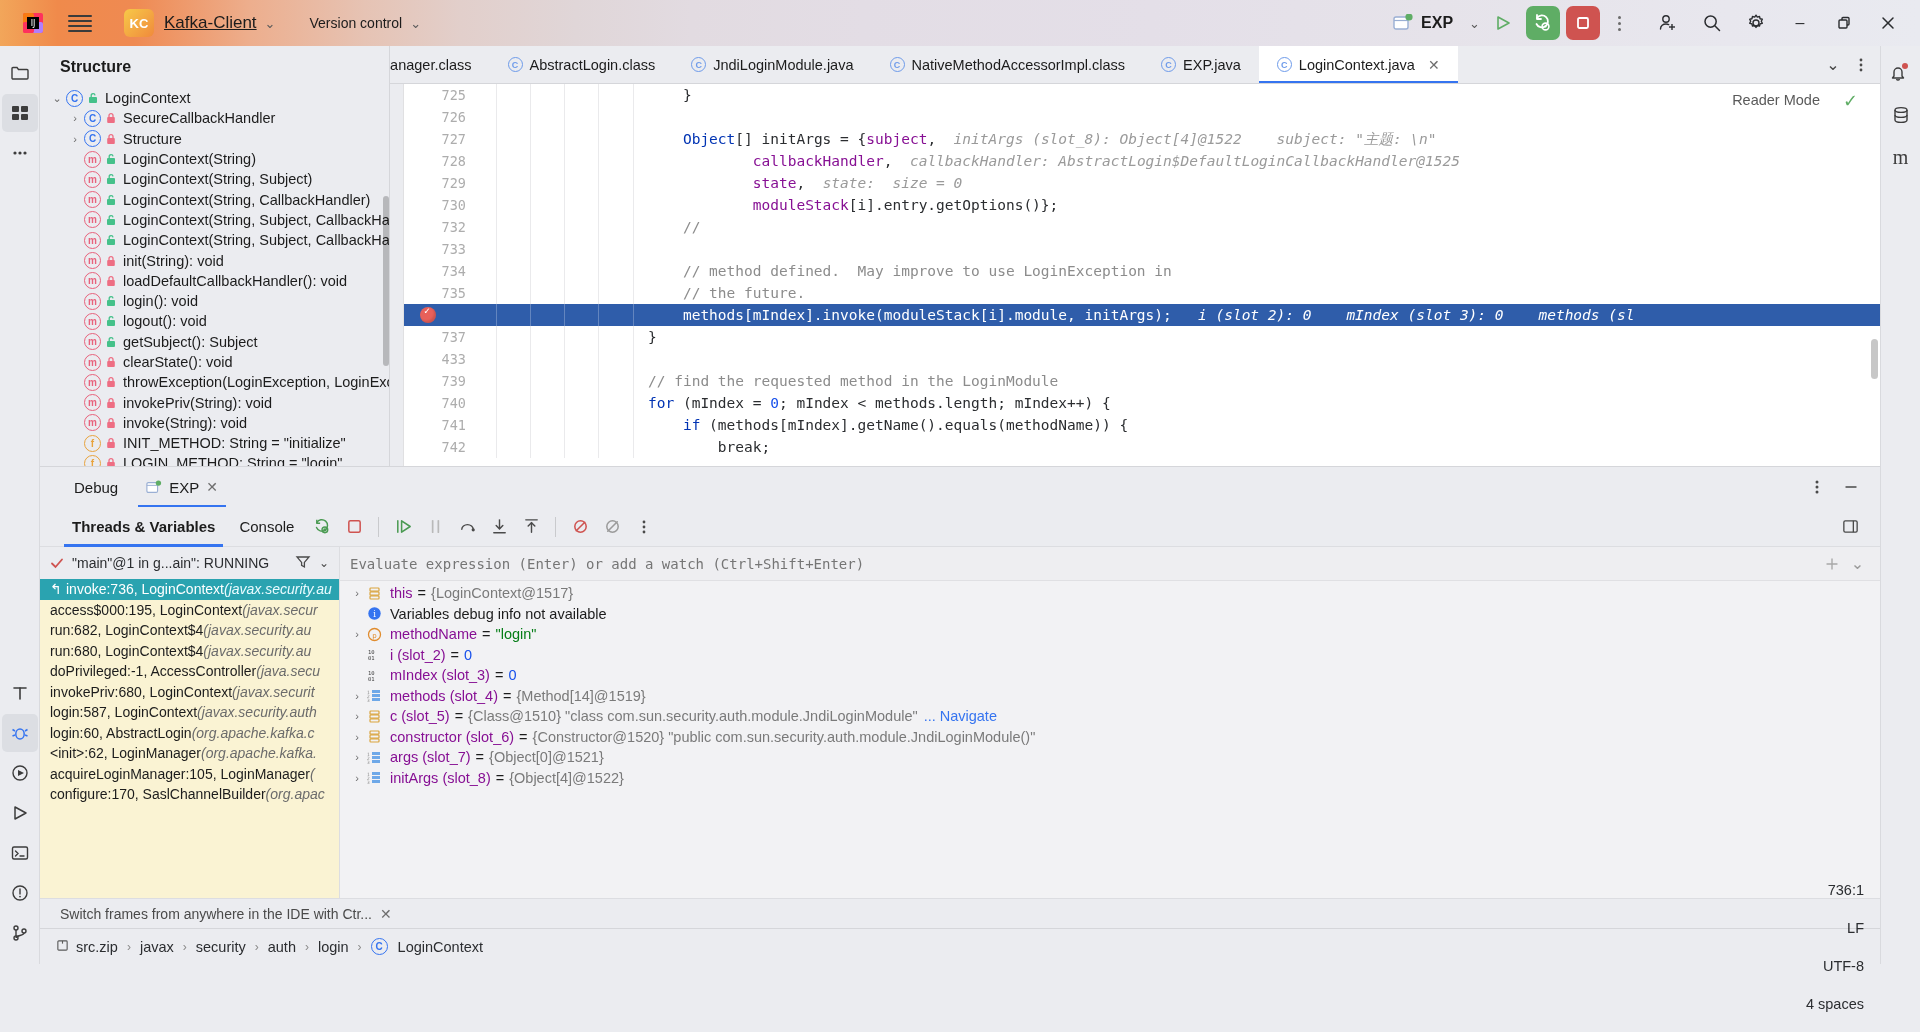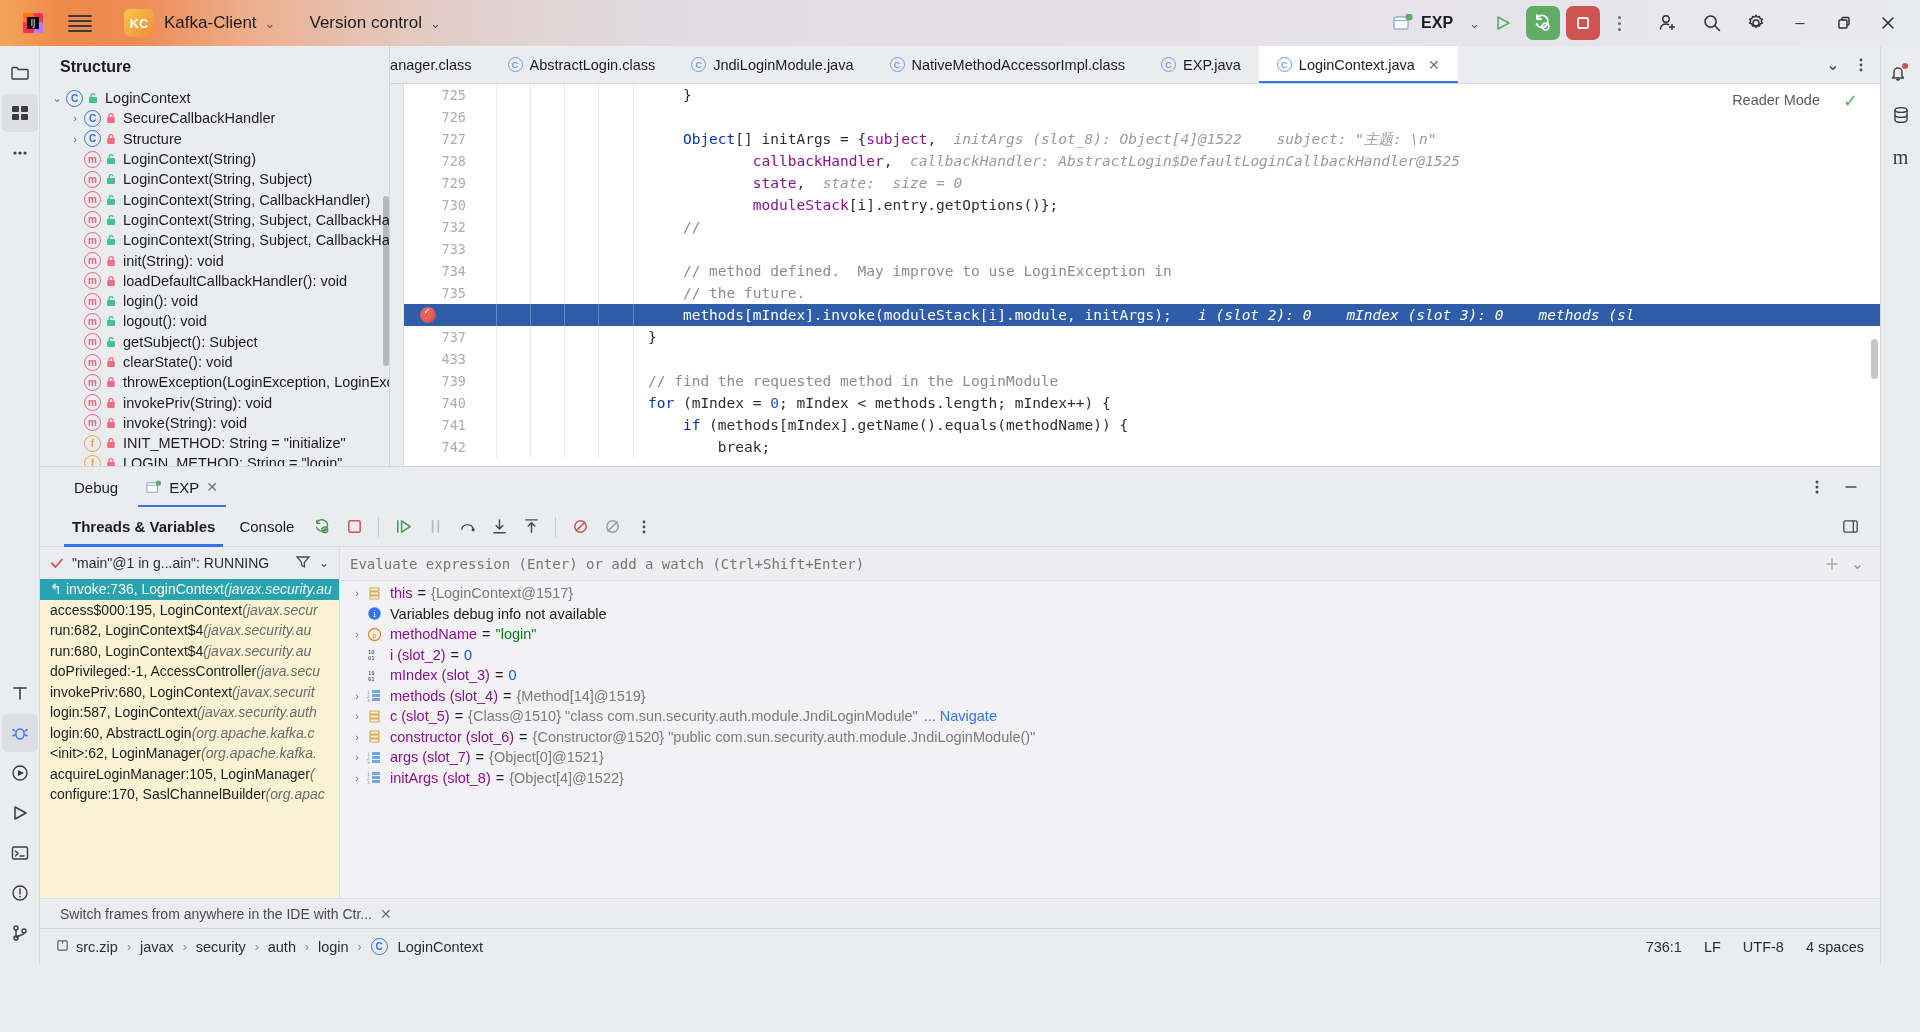--- a/index.html
+++ b/index.html
@@ -24,23 +24,23 @@
   .tb-prod-icon { width: 30px; height: 30px; margin-left: 6px; display:flex;align-items:center;justify-content:center; }
   .tb-burger { width: 44px; height: 32px; display:flex;align-items:center;justify-content:center; margin-left: 10px; }
   .tb-burger span { display:block; width:24px; height:2px; background:#3b3b3b; margin:3px 0; border-radius:1px;}
   .proj-badge {
     width: 30px; height: 28px; border-radius: 6px;
     background: linear-gradient(135deg,#f7c948,#f08a3c);
     color: #fff; font-size: 13px; font-weight: bold;
     display: flex; align-items: center; justify-content: center;
     margin-left: 22px;
   }
-  .proj-name { font-size: 17px; margin-left: 10px; color: #1c1c1c; }
+  .proj-name { font-size: 17px; margin-left: 10px; color: #1c1c1c; text-decoration: underline; }
   .chev { margin-left: 8px; color:#5a5a5a; font-size: 13px; }
-  .vcs { font-size: 17px; margin-left: 34px; color:#1c1c1c; }
+  .vcs { font-size: 14px; margin-left: 34px; color:#1c1c1c; }
   .tb-spacer { flex: 1 1 auto; }
   .runcfg { display: flex; align-items: center; gap: 8px; margin-right: 6px; }
   .runcfg-label { font-size: 16px; font-weight: 600; color:#1c1c1c; }
   .icon-btn {
     width: 34px; height: 34px; border-radius: 7px;
     display: flex; align-items: center; justify-content: center;
     cursor: pointer;
   }
   .icon-btn.green { background: #5fad65; margin-left: 6px; }
   .icon-btn.red { background: #cf5350; margin-left: 6px; }
@@ -207,21 +207,21 @@
   .vnav{color:#3574f0;}
   .vinfo{color:#1c1c1c;}
 
   .hintbar{height:30px;flex:0 0 30px;display:flex;align-items:center;padding-left:20px;font-size:14px;color:#4a4a4a;background:#ebecf0;border-top:1px solid #dcdde1;}
   .hintbar .hclose{margin-left:8px;color:#6e6e6e;}
 
   
   .statusbar{height:36px;flex:0 0 36px;display:flex;align-items:center;background:#ebecf0;border-top:1px solid #d5d6da;padding:0 16px;font-size:14.5px;color:#2b2d30;gap:0;}
   .crumb{display:flex;align-items:center;gap:7px;cursor:pointer;}
   .crumb-sep{margin:0 9px;color:#8c8c8c;font-size:12px;}
-  .sb-right{margin-left:auto;display:flex;align-items:flex-end;gap:22px;}
+  .sb-right{margin-left:auto;display:flex;align-items:flex-end;gap:22px;flex-direction:column;}
   .sb-item{cursor:pointer;}
 </style>
 </head>
 <body>
 
 <div class="app">
 
   <div class="titlebar">
     <div class="tb-prod-icon">
       <svg width="22" height="22" viewBox="0 0 22 22">

